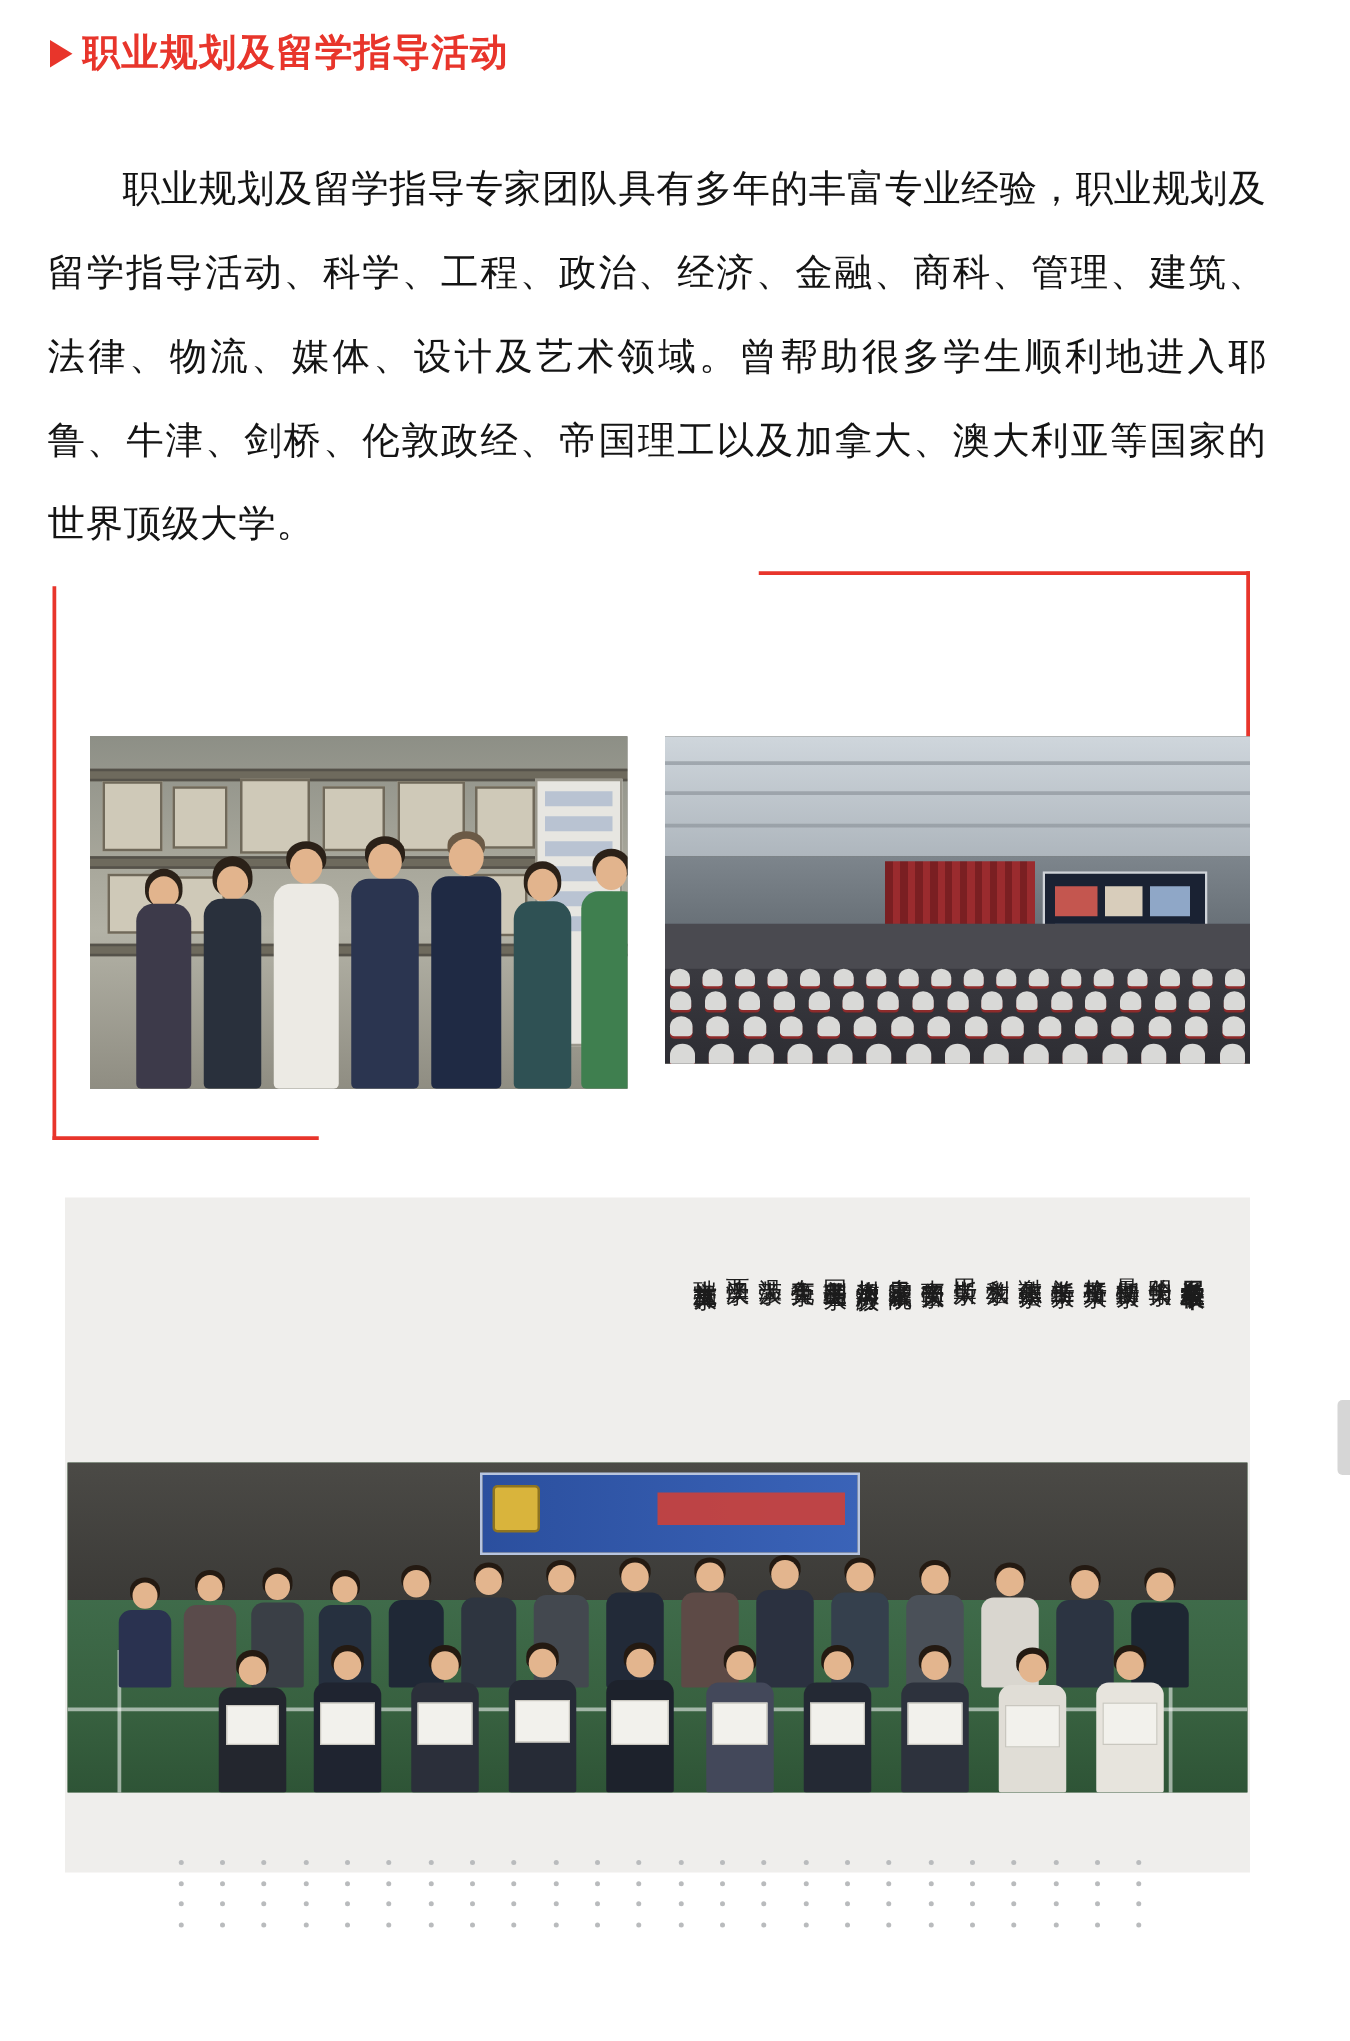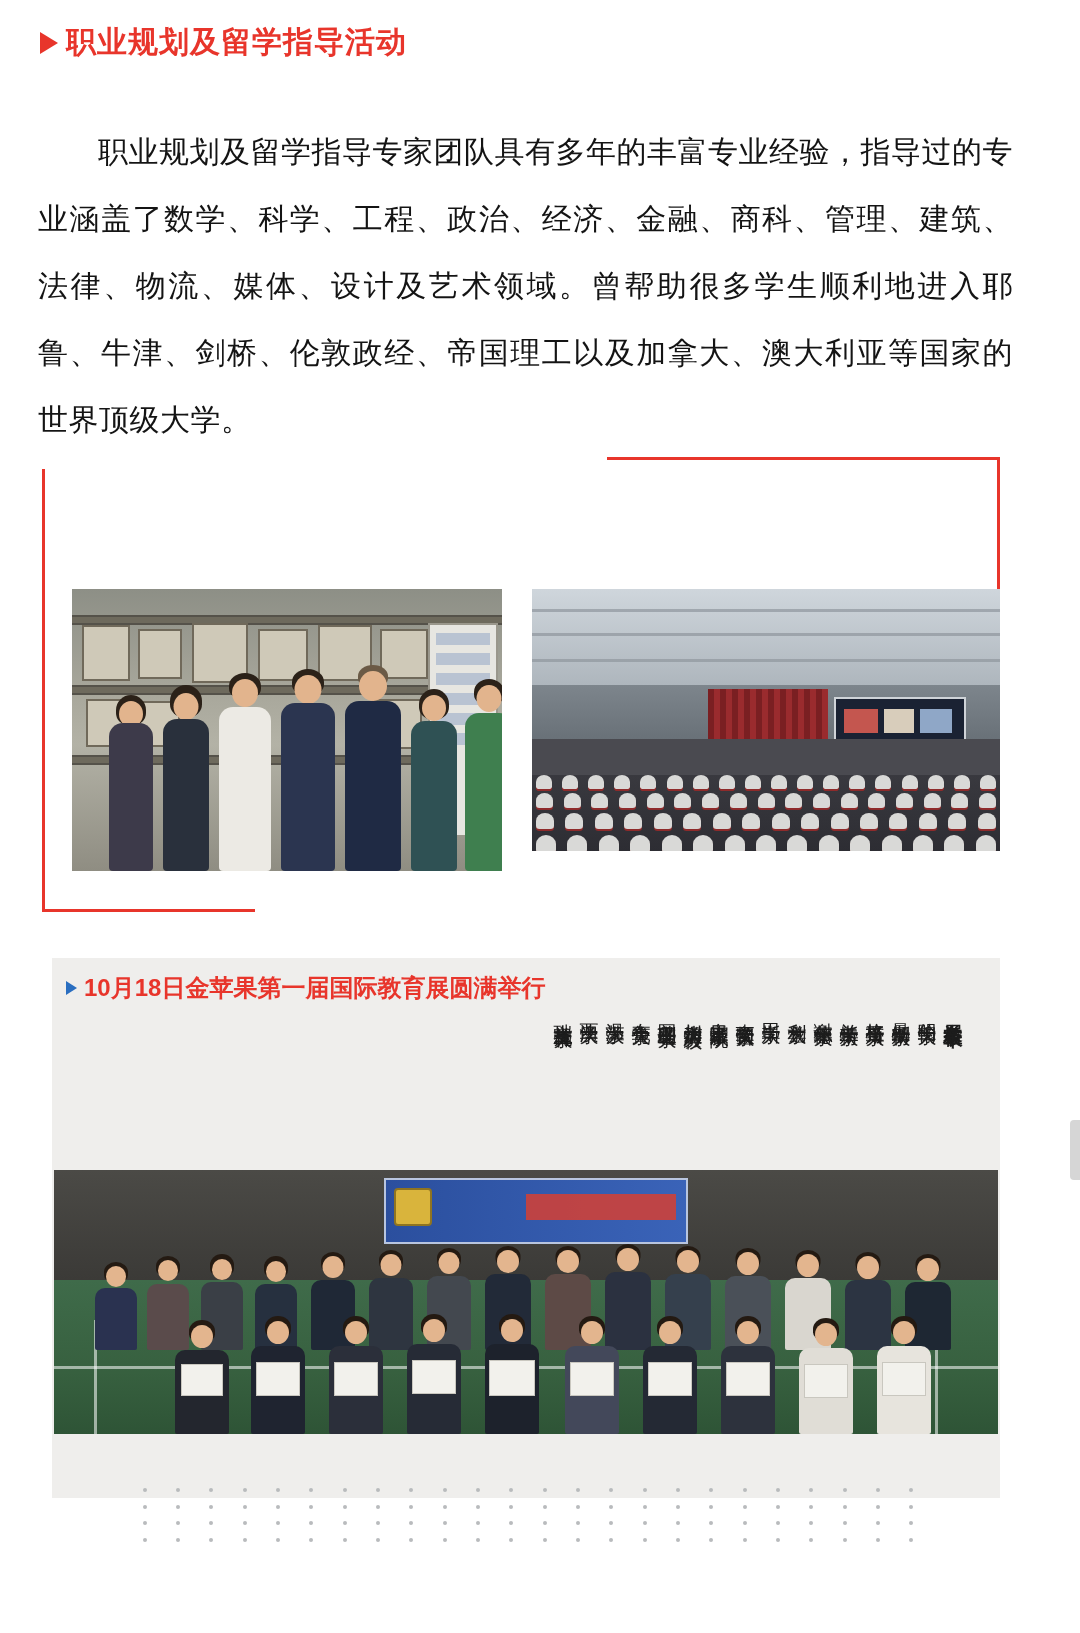--- a/index.html
+++ b/index.html
@@ -347,21 +347,21 @@
   }
 </style>
 </head>
 <body>
 
 <div class="section-heading">
   <span class="tri-marker"></span>
   <span class="heading-text">职业规划及留学指导活动</span>
 </div>
 
-<p class="body-para">职业规划及留学指导专家团队具有多年的丰富专业经验，指导过的专业涵盖了数学、科学、工程、政治、经济、金融、商科、管理、建筑、法律、物流、媒体、设计及艺术领域。曾帮助很多学生顺利地进入耶鲁、牛津、剑桥、伦敦政经、帝国理工以及加拿大、澳大利亚等国家的世界顶级大学。</p>
+<p class="body-para">职业规划及留学指导专家团队具有多年的丰富专业经验，职业规划及留学指导活动、科学、工程、政治、经济、金融、商科、管理、建筑、法律、物流、媒体、设计及艺术领域。曾帮助很多学生顺利地进入耶鲁、牛津、剑桥、伦敦政经、帝国理工以及加拿大、澳大利亚等国家的世界顶级大学。</p>
 
 <div class="bracket-wrap">
   <div class="bk bk-tr"></div>
   <div class="bk bk-bl"></div>
 </div>
 
 <div class="photo photo-a">
   <div class="pa-bg"></div>
   <div class="pa-shelf" style="top:26px;height:6px;"></div>
   <div class="pa-shelf" style="top:96px;height:6px;"></div>
@@ -512,24 +512,20 @@
         <span class="seat" style="width:20px;height:18px;"></span>
         <span class="seat" style="width:20px;height:18px;"></span>
         <span class="seat" style="width:20px;height:18px;"></span>
     </div>
 
   </div>
 </div>
 
 <div class="expo-block">
 
-  <div class="expo-title-row">
-    <span class="expo-tri"></span>
-    <span class="expo-title">10月18日金苹果第一届国际教育展圆满举行</span>
-  </div>
 
   <div class="school-list">
     <span class="school-name first">参展学校名单</span>
     <span class="school-name">伯明翰大学</span>
     <span class="school-name">曼彻斯特大学</span>
     <span class="school-name">格拉斯哥大学</span>
     <span class="school-name">兰卡斯特大学</span>
     <span class="school-name">谢菲尔德大学</span>
     <span class="school-name">利兹大学</span>
     <span class="school-name">巴斯大学</span>

